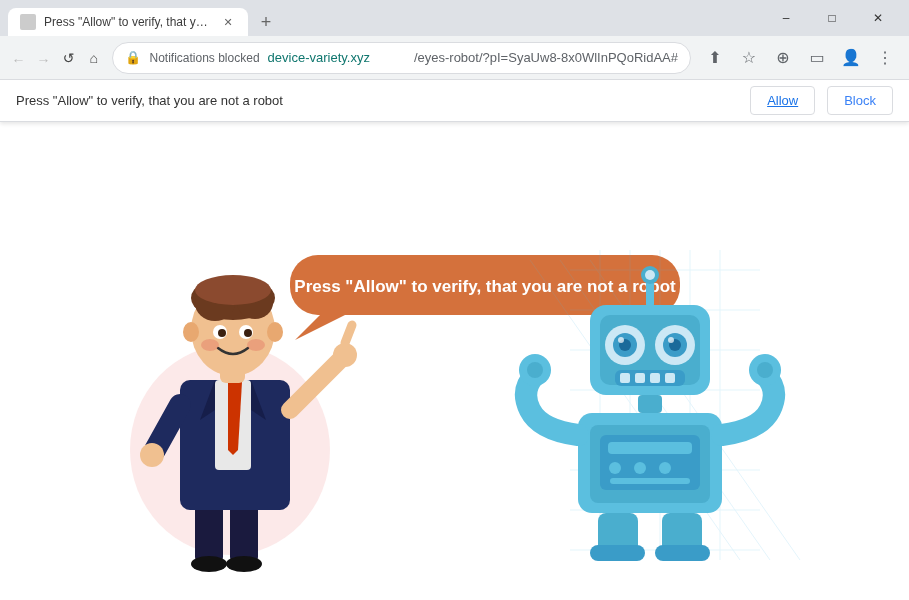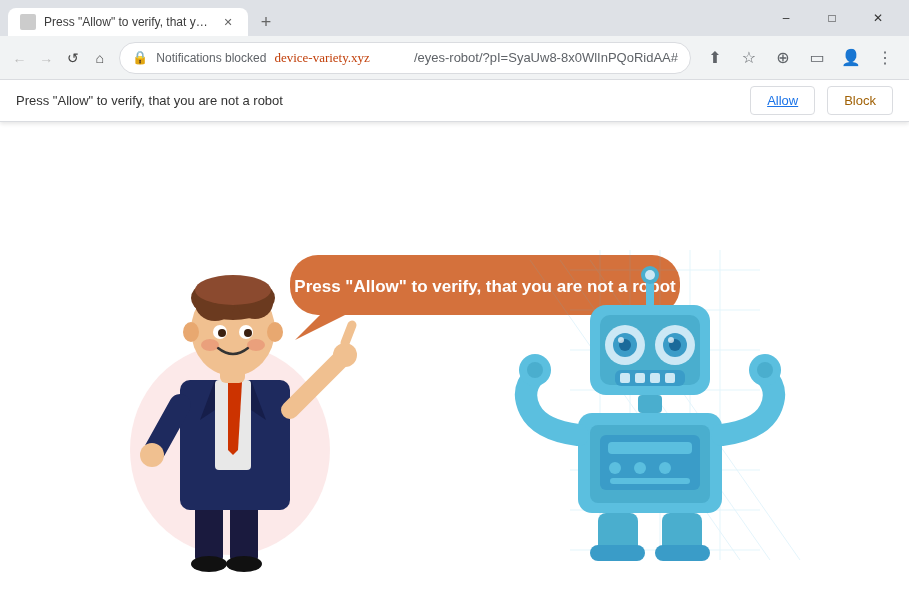--- a/index.html
+++ b/index.html
@@ -144,21 +144,21 @@
       white-space: nowrap;
     }
     .address-url {
       flex: 1;
       font-size: 13px;
       color: #202124;
       overflow: hidden;
       text-overflow: ellipsis;
       white-space: nowrap;
     }
-    .address-url .site { color: #c2410c; font-weight: 400; font-family: Liberation Serif, serif; }
+    .address-url .site { color: #0f766e; font-weight: 400; }
     .address-url .path { color: #5f6368; margin-left: 44px; }
     .toolbar-actions {
       display: flex;
       align-items: center;
       gap: 2px;
     }
     .toolbar-icon-btn {
       width: 32px;
       height: 32px;
       border-radius: 50%;
@@ -207,21 +207,21 @@
       color: #1a73e8;
       font-size: 13px;
       cursor: pointer;
       text-decoration: underline;
     }
     .notification-bar-block {
       padding: 6px 16px;
       border: 1px solid #dadce0;
       border-radius: 4px;
       background: #fff;
-      color: #a16207;
+      color: #3b82f6;
       font-size: 13px;
       cursor: pointer;
     }
 
     
     .verification-text {
       position: absolute;
       bottom: 12px;
       right: 16px;
       font-size: 22px;

